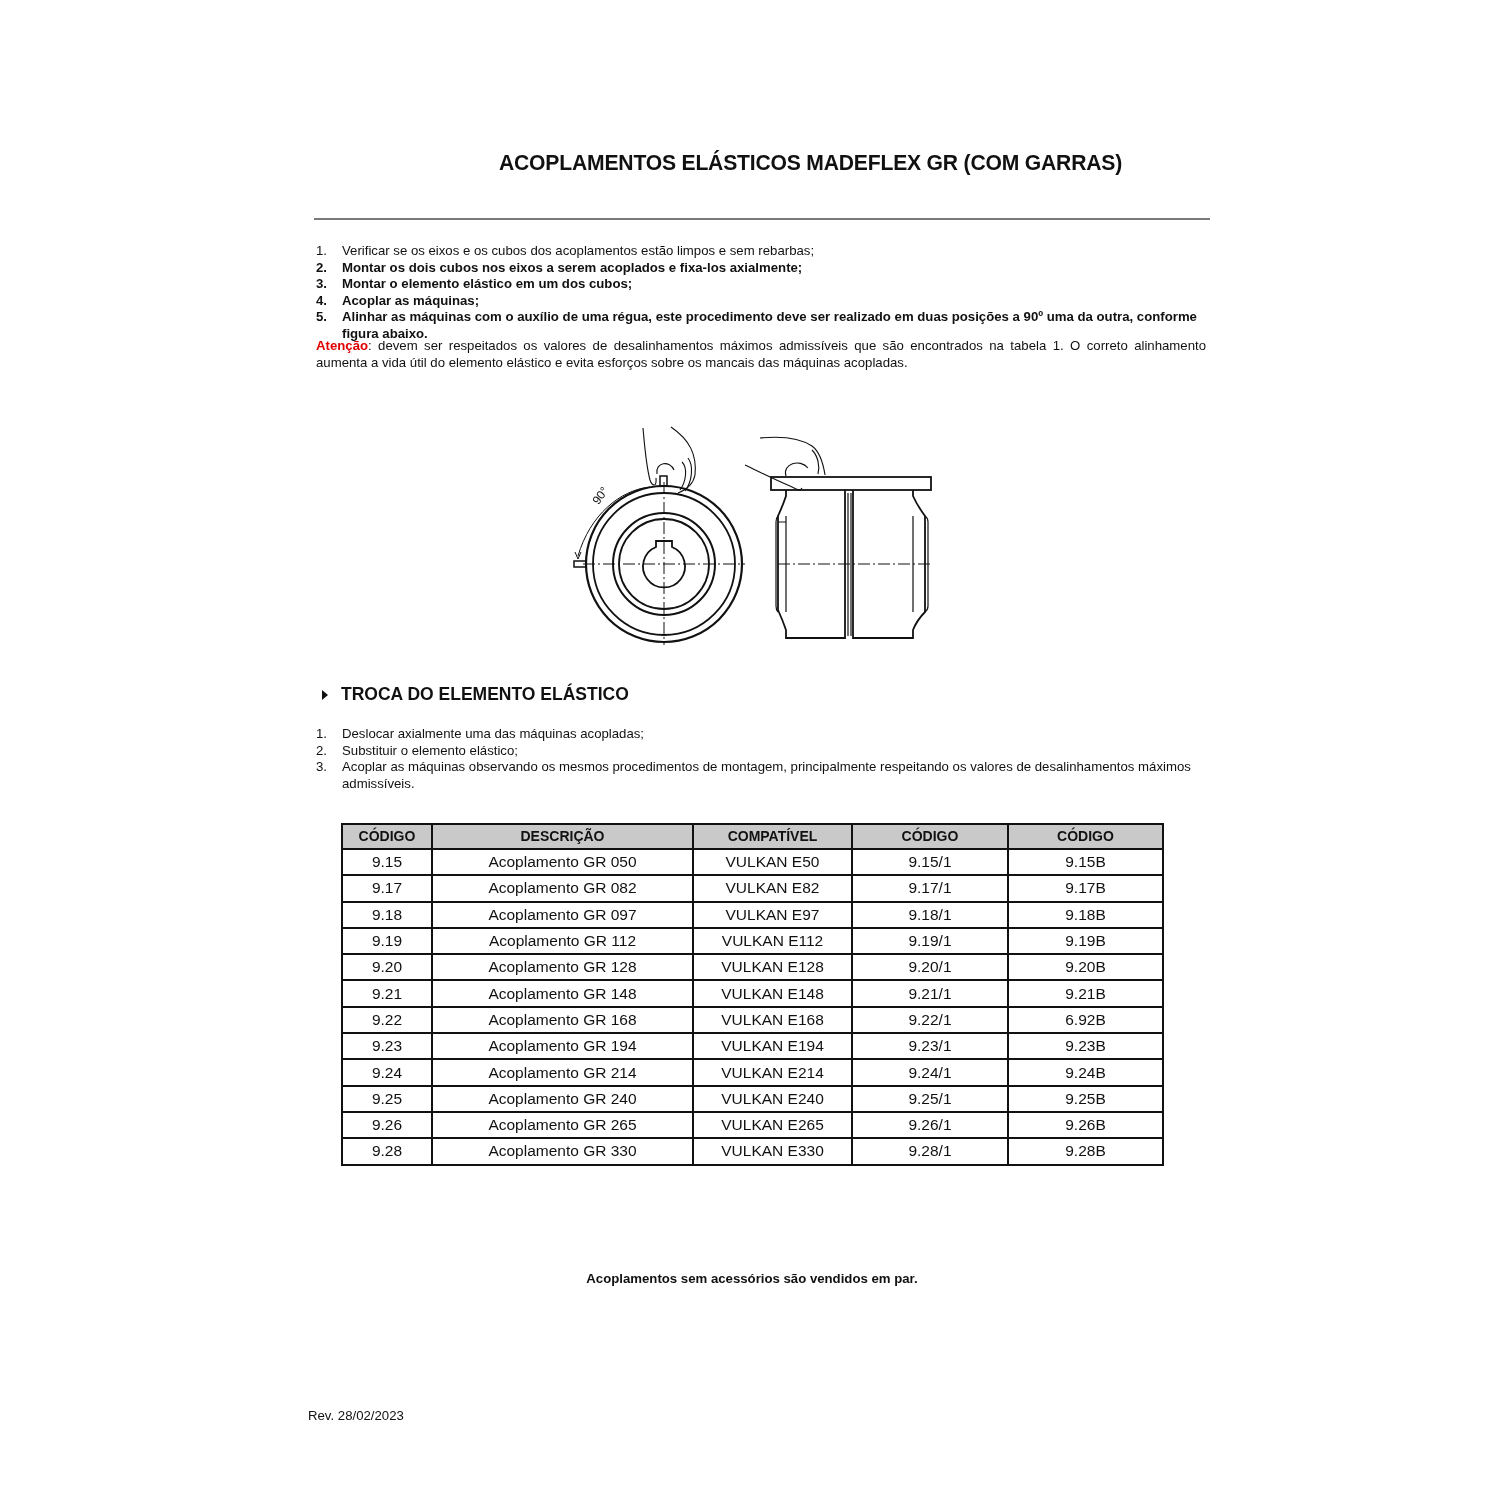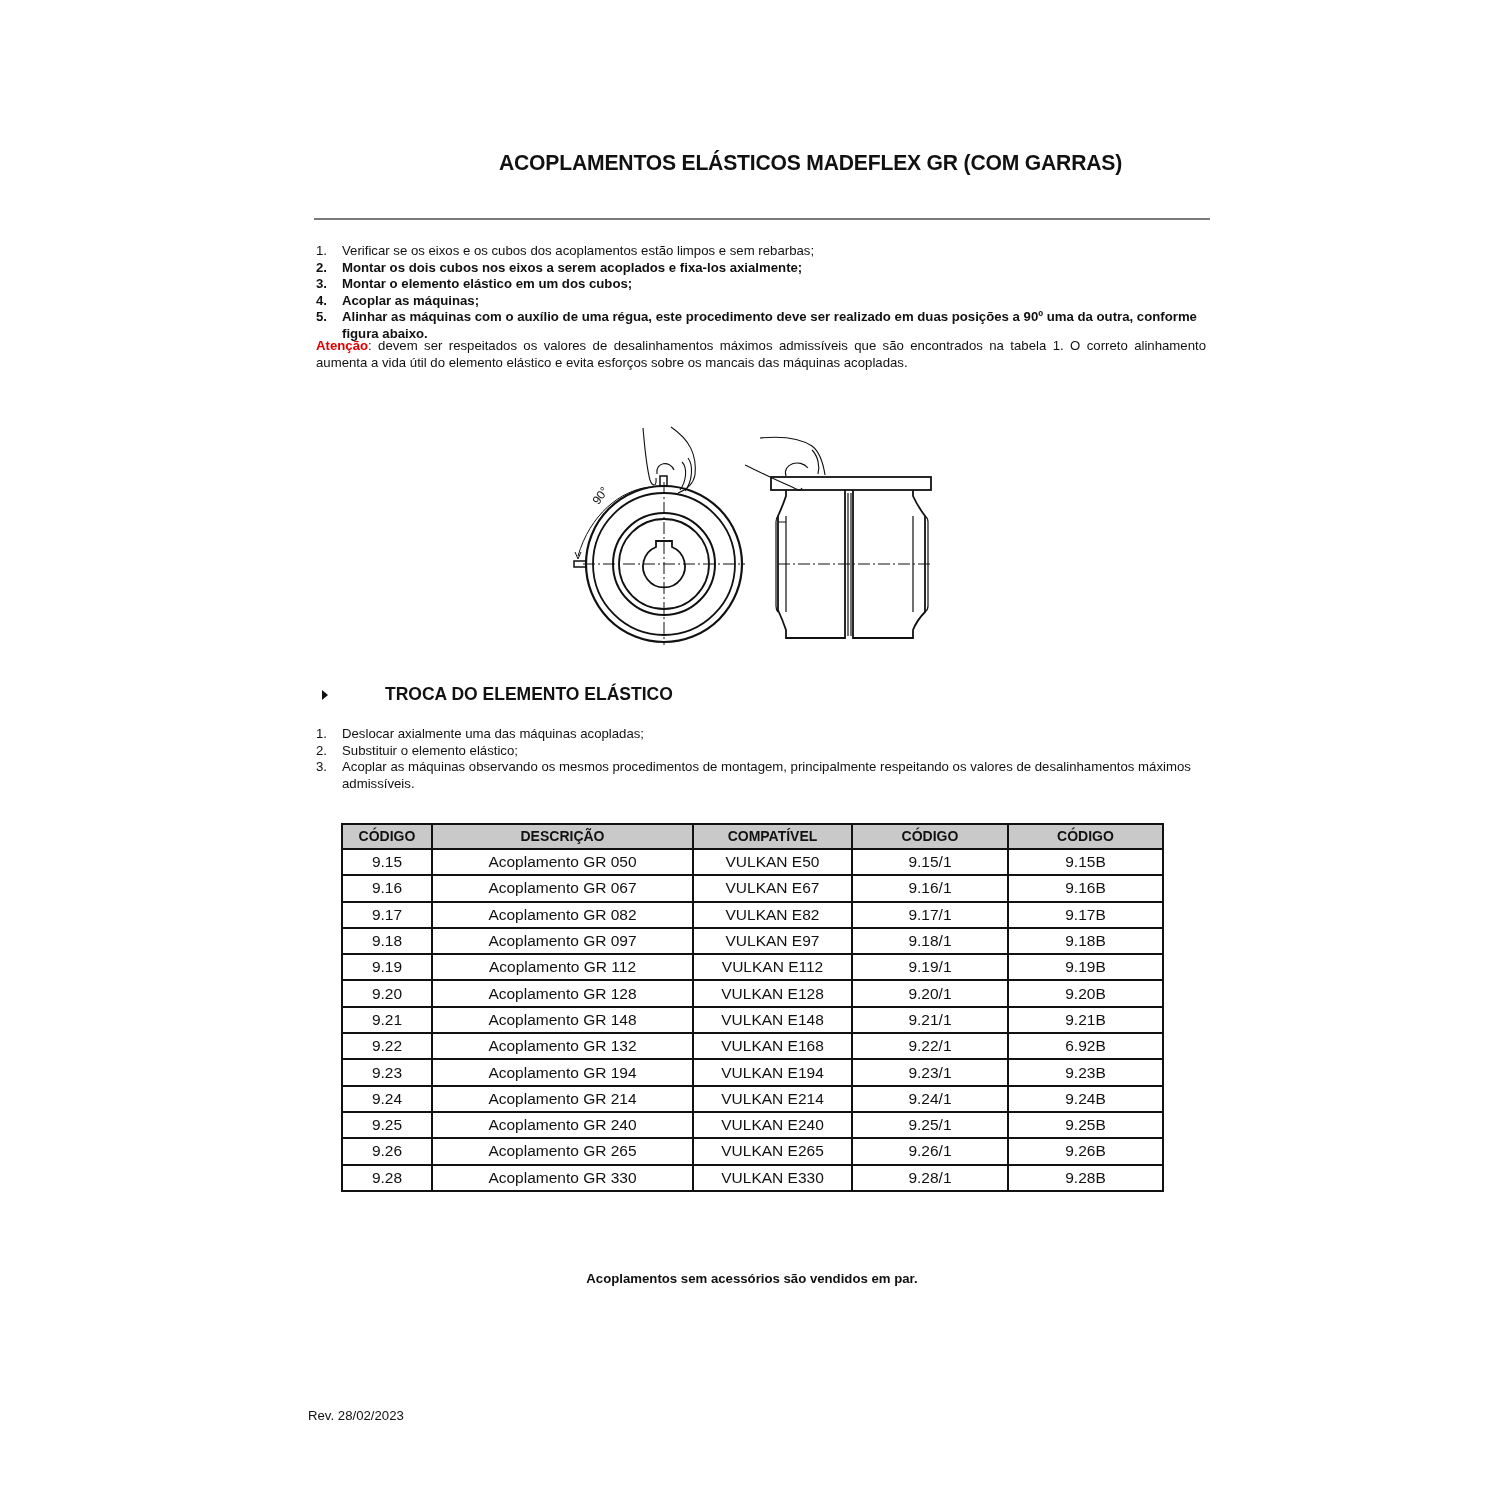--- a/index.html
+++ b/index.html
@@ -12,21 +12,21 @@
              font-size: 13.2px; line-height: 16.6px; width: 892px; }
   ol.steps li { position: relative; padding-left: 26px; }
   ol.steps li .num { position: absolute; left: 0; top: 0; }
   ol.steps li.bold { font-weight: bold; }
   #steps1 { top: 243px; }
   .attention { position: absolute; left: 316px; top: 338px; width: 890px; font-size: 13.2px;
                line-height: 16.8px; text-align: justify; }
   .attention .warn { color: #e00000; font-weight: bold; }
   .diagram { position: absolute; left: 560px; top: 415px; width: 400px; height: 250px; }
   .section-head { position: absolute; left: 322px; top: 684px; font-size: 17.5px; font-weight: bold;
-                  display: flex; align-items: center; gap: 44px; }
+                  display: flex; align-items: center; }
   .section-head .arrow { display: inline-block; width: 0; height: 0; border-top: 5px solid transparent;
                          border-bottom: 5px solid transparent; border-left: 6px solid #111; margin-right: 13px; }
   #steps2 { top: 726px; }
   table.codes { position: absolute; left: 341px; top: 823px; border-collapse: collapse;
                 font-size: 15.5px; }
   table.codes td, table.codes th { border: 2px solid #111; padding: 0; text-align: center; }
   table.codes th { background: #c9c9c9; font-weight: bold; font-size: 14px; line-height: 19px; }
   table.codes tr.h1 th { height: 36px; }
   table.codes tr.h2 th { height: 23px; }
   table.codes td { height: 24.3px; line-height: 22px; }
@@ -120,27 +120,20 @@
   </thead>
   <tbody id="table-body">
       <tr>
         <td>9.15</td>
         <td>Acoplamento GR 050</td>
         <td>VULKAN E50</td>
         <td>9.15/1</td>
         <td>9.15B</td>
       </tr>
       <tr>
-        <td>9.16</td>
-        <td>Acoplamento GR 067</td>
-        <td>VULKAN E67</td>
-        <td>9.16/1</td>
-        <td>9.16B</td>
-      </tr>
-      <tr>
         <td>9.17</td>
         <td>Acoplamento GR 082</td>
         <td>VULKAN E82</td>
         <td>9.17/1</td>
         <td>9.17B</td>
       </tr>
       <tr>
         <td>9.18</td>
         <td>Acoplamento GR 097</td>
         <td>VULKAN E97</td>
@@ -163,21 +156,21 @@
       </tr>
       <tr>
         <td>9.21</td>
         <td>Acoplamento GR 148</td>
         <td>VULKAN E148</td>
         <td>9.21/1</td>
         <td>9.21B</td>
       </tr>
       <tr>
         <td>9.22</td>
-        <td>Acoplamento GR 132</td>
+        <td>Acoplamento GR 168</td>
         <td>VULKAN E168</td>
         <td>9.22/1</td>
         <td>6.92B</td>
       </tr>
       <tr>
         <td>9.23</td>
         <td>Acoplamento GR 194</td>
         <td>VULKAN E194</td>
         <td>9.23/1</td>
         <td>9.23B</td>

